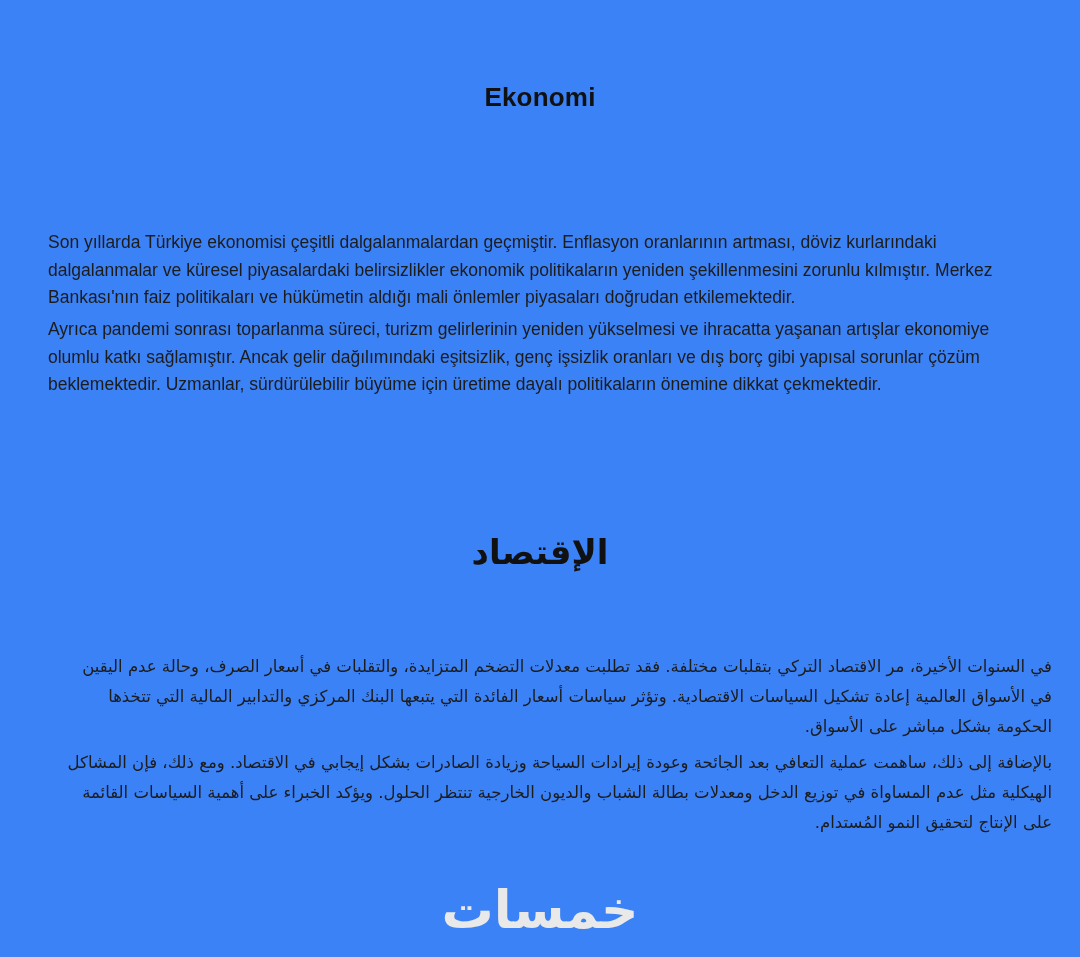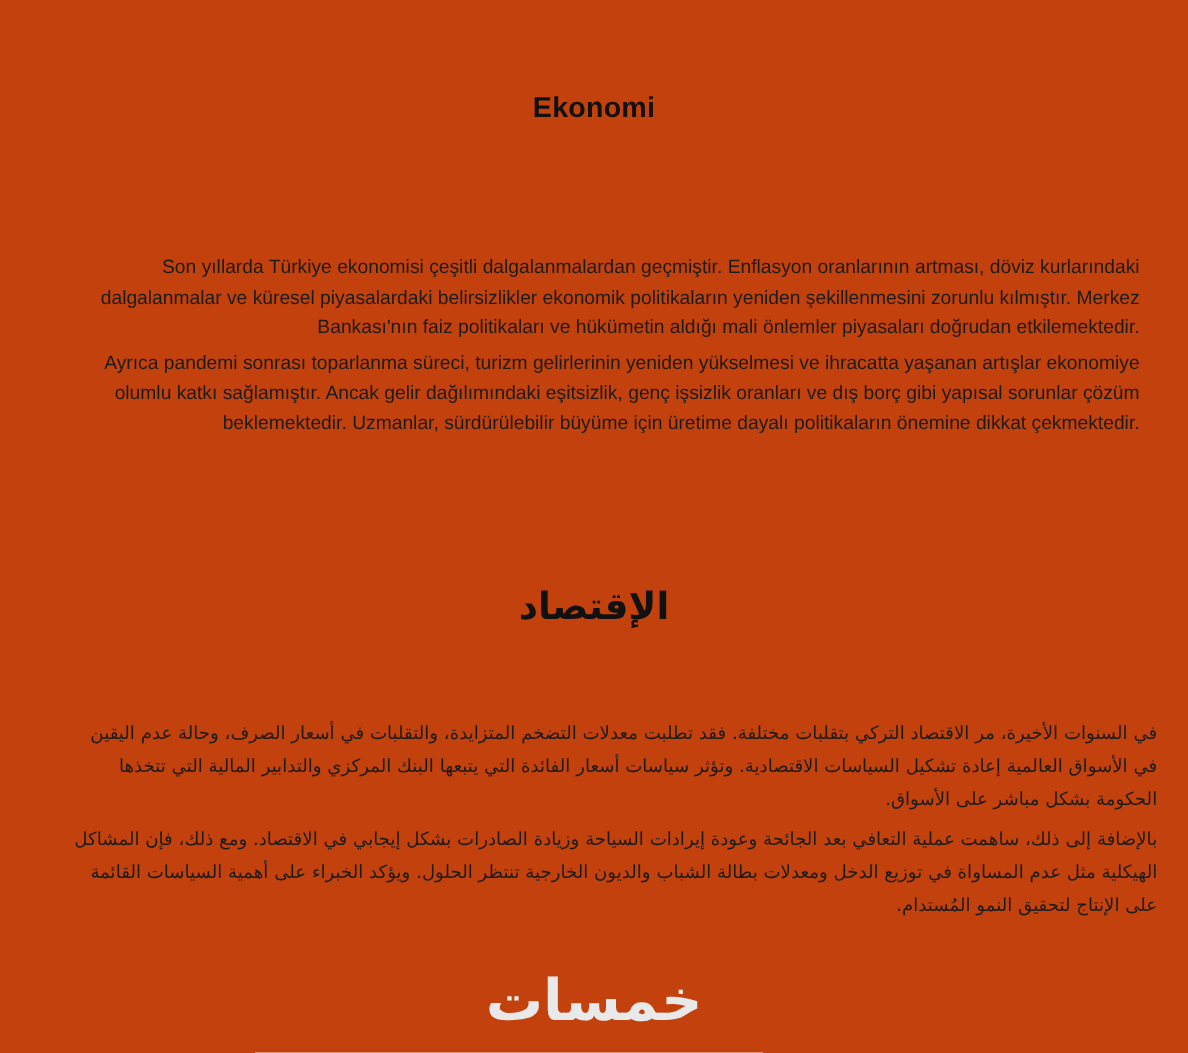--- a/index.html
+++ b/index.html
@@ -4,21 +4,21 @@
 <style>
   html, body {
     margin: 0;
     padding: 0;
     background: #ffffff;
   }
   .page {
     position: relative;
     width: 1080px;
     height: 957px;
-    background: #c2410c;
+    background: #3b82f6;
     overflow: hidden;
     font-family: "Liberation Sans", sans-serif;
     color: #1c1c1c;
   }
   .tr-title {
     position: absolute;
     top: 82px;
     left: 0;
     width: 100%;
     margin: 0;
@@ -29,21 +29,21 @@
     letter-spacing: 0.2px;
   }
   .tr-para {
     position: absolute;
     left: 48px;
     width: 988px;
     margin: 0;
     font-size: 17.5px;
     line-height: 27.5px;
     color: #1c1c1c;
-    text-align: right;
+    text-align: left;
   }
   .tr-para-1 { top: 229px; }
   .tr-para-2 { top: 316px; }
   .ar-title {
     position: absolute;
     top: 532px;
     left: 0;
     width: 100%;
     margin: 0;
     text-align: center;

